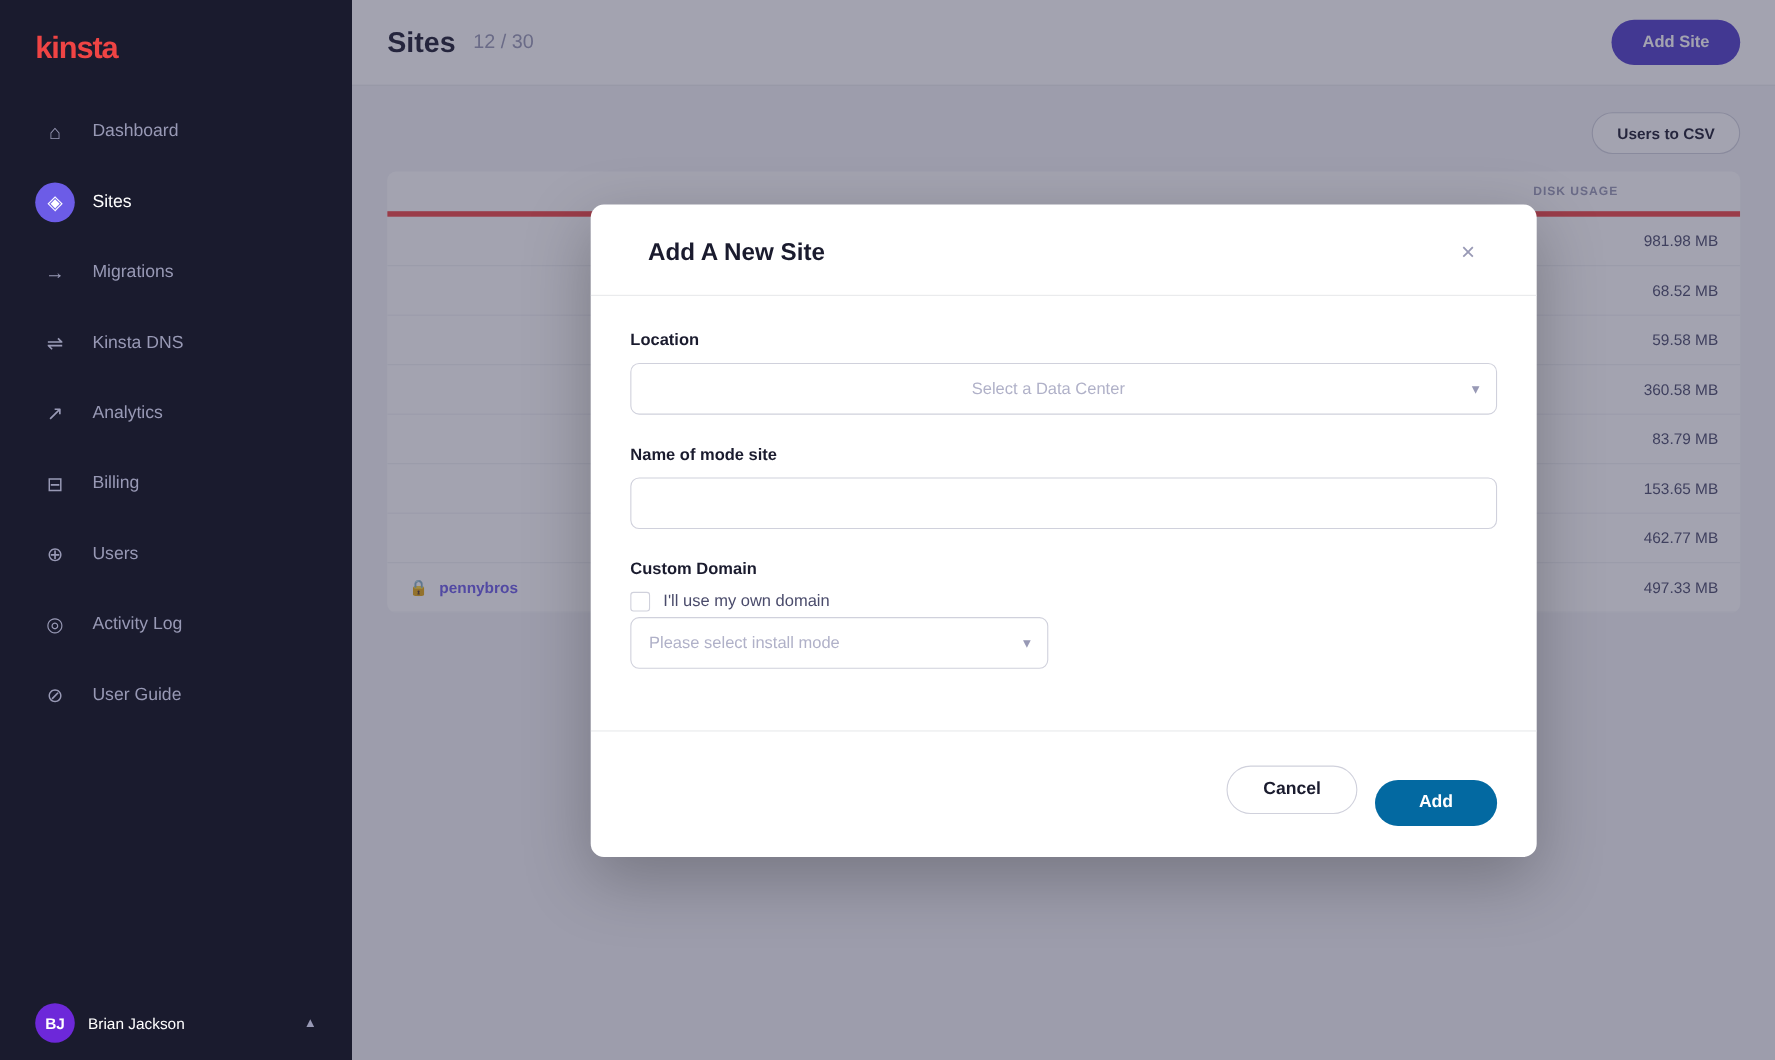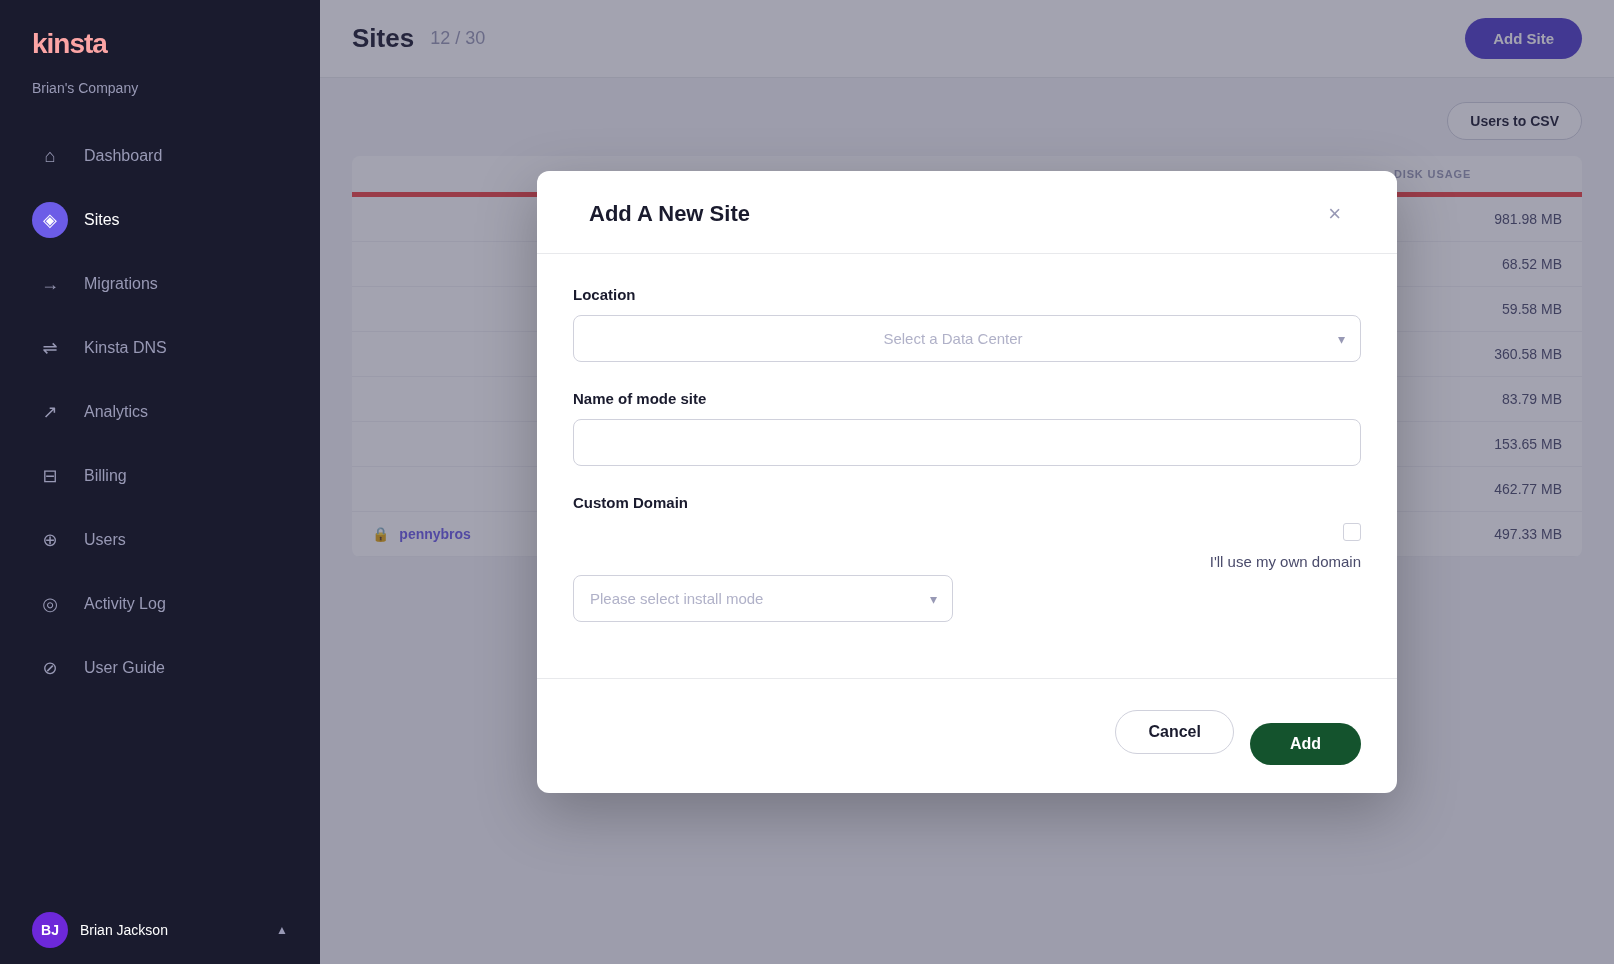--- a/index.html
+++ b/index.html
@@ -15,21 +15,21 @@
       padding: 0;
       flex-shrink: 0;
       z-index: 10;
     }
     .sidebar-logo {
       padding: 28px 32px 20px;
     }
     .sidebar-logo-text {
       font-size: 28px;
       font-weight: 800;
-      color: #fca5a5;
+      color: #ef4444;
       letter-spacing: -1px;
     }
     .sidebar-company {
       padding: 0 32px 20px;
       font-size: 14px;
       color: #9899b5;
     }
     .sidebar-nav {
       flex: 1;
       padding: 8px 0;
@@ -228,24 +228,23 @@
       width: 100%;
       border: 1.5px solid #d0d1dc;
       border-radius: 8px;
       padding: 14px 16px;
       font-size: 15px;
       color: #1a1b2e;
       outline: none;
     }
     .checkbox-wrap {
       display: flex;
-      align-items: flex-end;
+      align-items: flex-start;
       gap: 12px;
       margin-bottom: 5px;
-      flex-direction: column;
     }
     .checkbox {
       width: 18px;
       height: 18px;
       border: 1.5px solid #d0d1dc;
       border-radius: 3px;
       background: #fff;
       cursor: pointer;
       flex-shrink: 0;
     }
@@ -278,42 +277,41 @@
       background: #fff;
       border: 1.5px solid #d0d1dc;
       border-radius: 50px;
       padding: 12px 32px;
       font-size: 16px;
       font-weight: 600;
       color: #1a1b2e;
       cursor: pointer;
     }
     .add-btn {
-      background: #14532d;
+      background: #0369a1;
       border: none;
       border-radius: 50px;
       padding: 12px 40px;
       font-size: 16px;
       font-weight: 700;
       color: #fff;
       cursor: pointer;
       margin-top: 24px;
     }
 
     
     .bg-dimmed { filter: blur(0px); }
   </style>
 </head>
 <body>
 
 <div class="sidebar">
   <div class="sidebar-logo">
     <div class="sidebar-logo-text">kinsta</div>
   </div>
-  <div class="sidebar-company">Brian's Company</div>
 
   <nav class="sidebar-nav">
 
     <div class="sidebar-item">
       <div class="sidebar-icon-wrap">
         <span class="sidebar-icon">⌂</span>
       </div>
       <span>Dashboard</span>
     </div>
 

